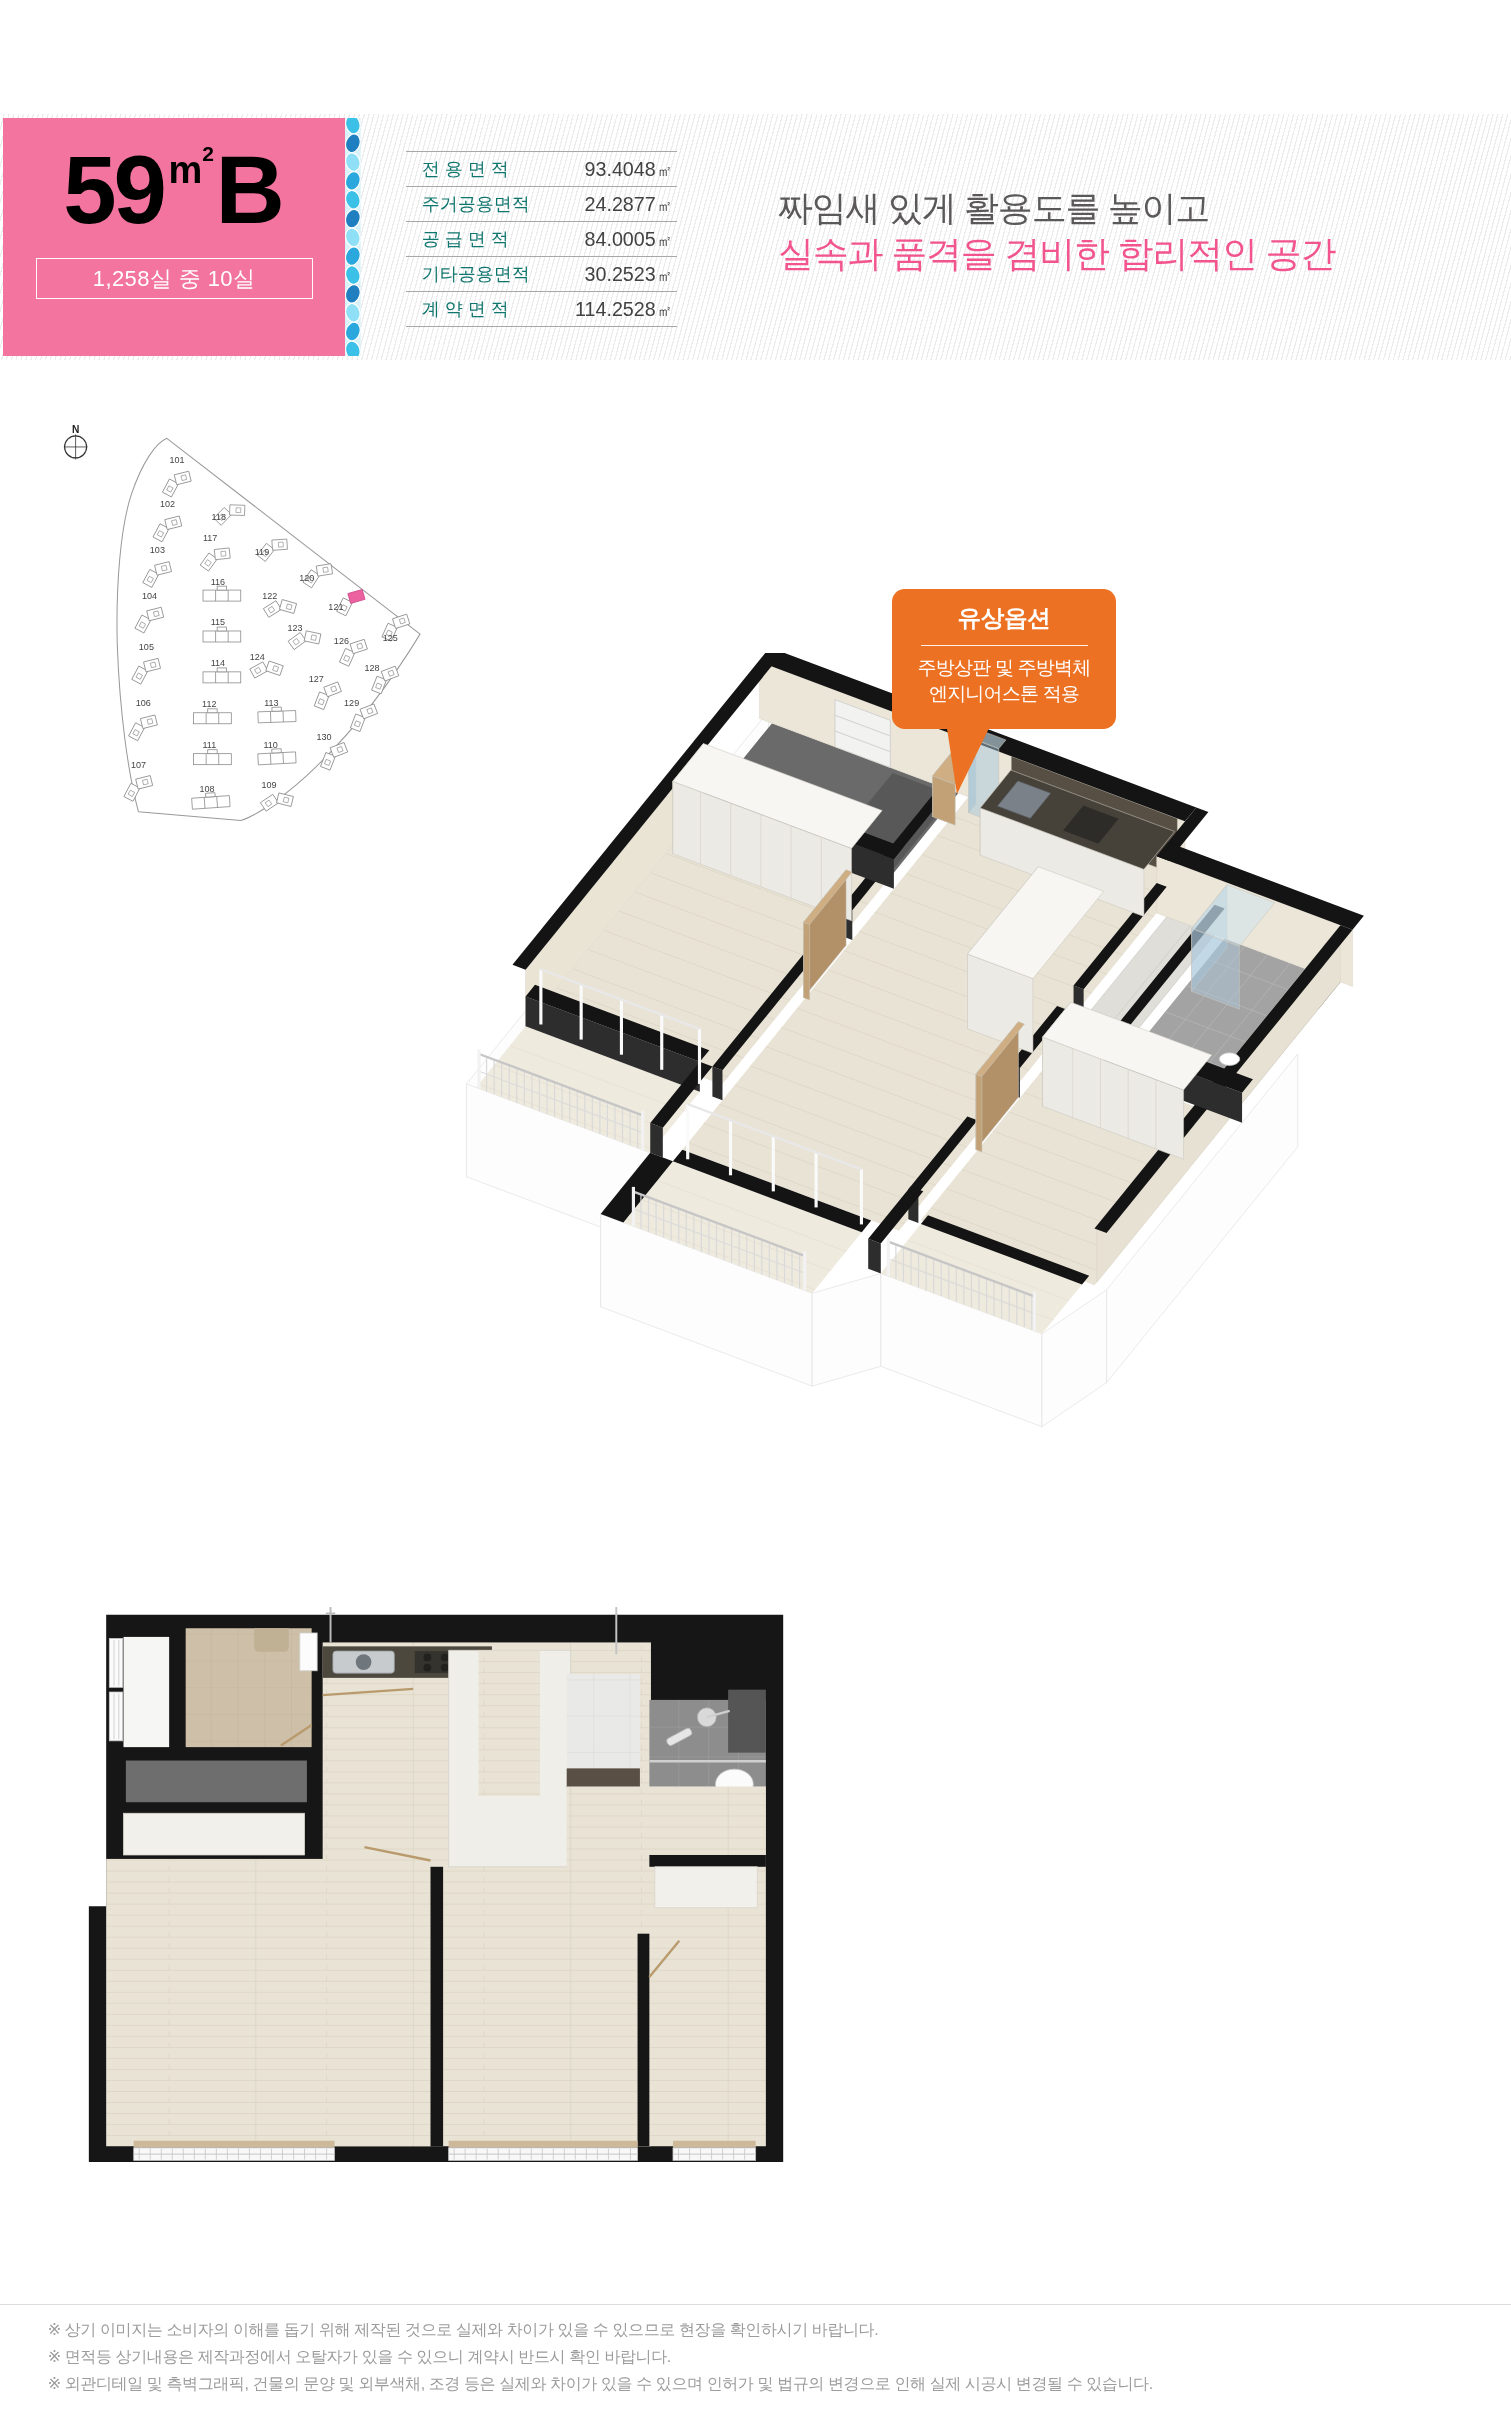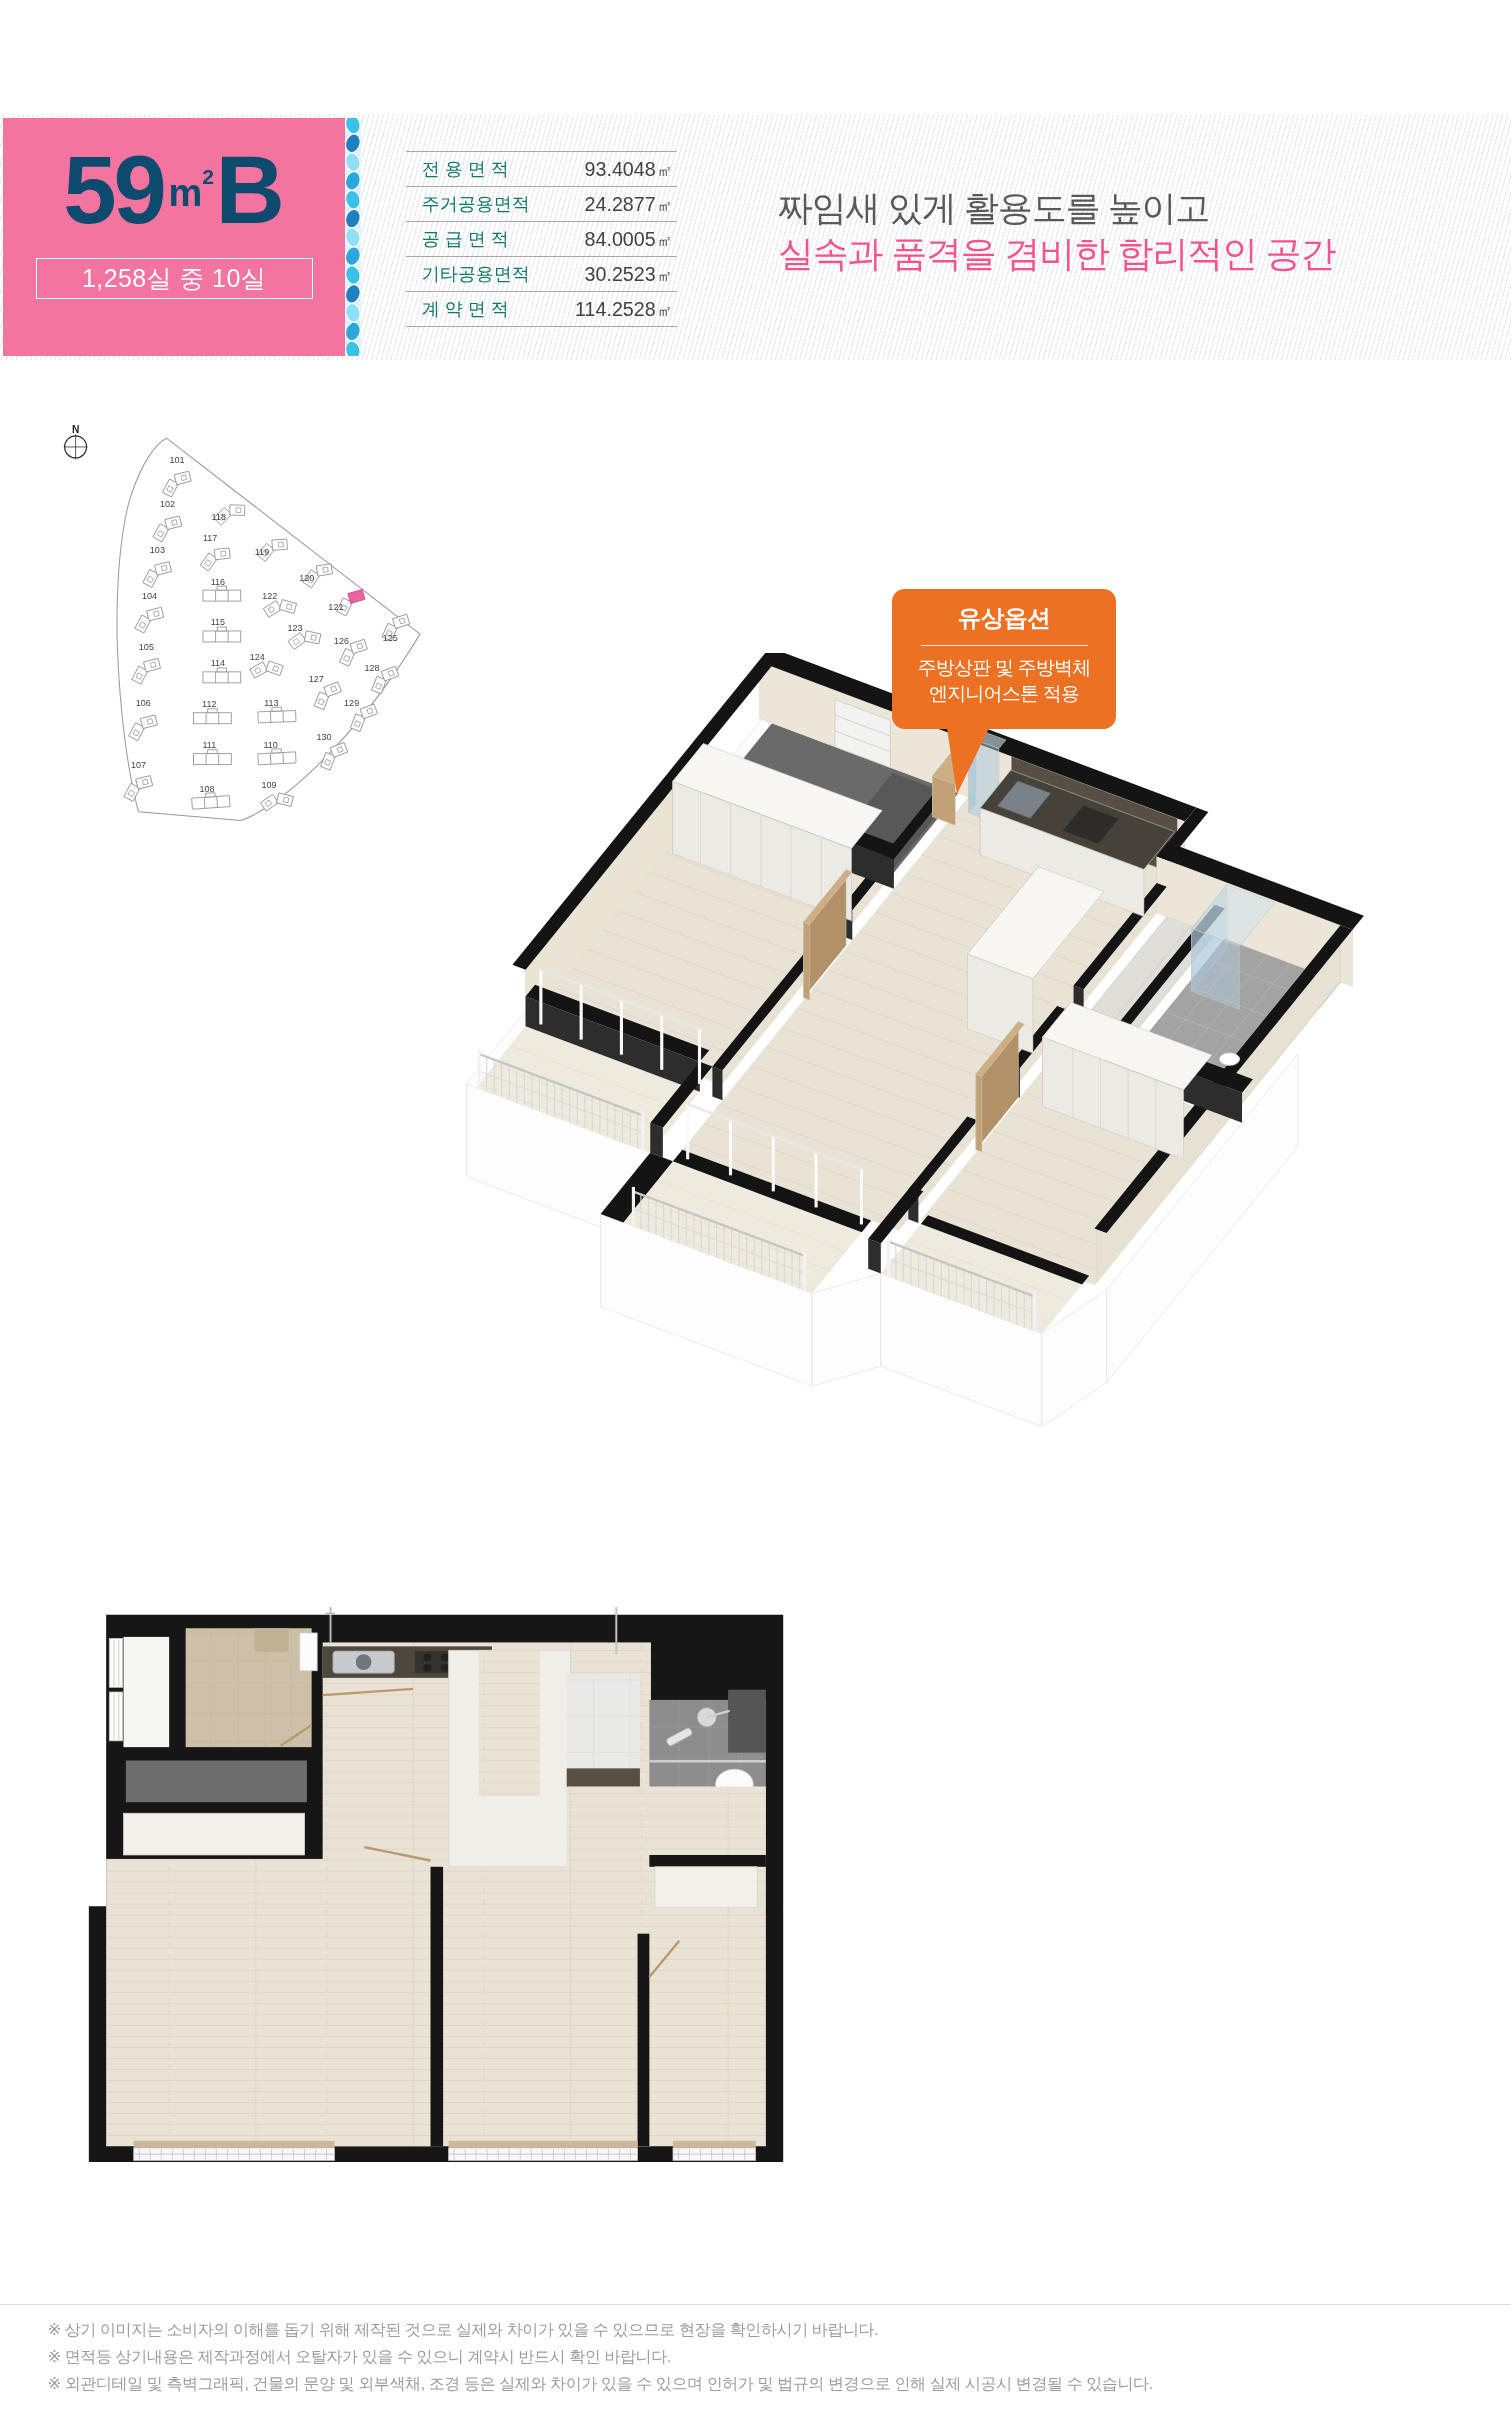--- a/index.html
+++ b/index.html
@@ -2,27 +2,27 @@
 <html style="font-size:12.6px"><head>
 <meta charset="utf-8">
 <style>
   html,body{margin:0;padding:0;background:#fff;}
   .page{position:relative;width:1511px;height:2426px;background:#ffffff;overflow:hidden;
         font-family:"Liberation Sans","DejaVu Sans",sans-serif;}
   
   .header-band{position:absolute;left:0;top:114px;width:1511px;height:246px;
     background:repeating-linear-gradient(105deg,#ffffff 0 3.5px,#ececec 3.5px 4.7px);}
   .unit-badge{position:absolute;left:3.1px;top:118px;width:342px;height:238px;background:#f2749f;}
-  .unit-title{display:flex;align-items:center;justify-content:center;margin-top:23.6px;color:#0c4a6e;}
+  .unit-title{display:flex;align-items:flex-start;justify-content:center;margin-top:23.6px;color:#000000;}
   .unit-title .num{font-size:96px;font-weight:bold;letter-spacing:-3.1px;line-height:1;}
   .unit-title .m-unit{font-size:38px;font-weight:bold;margin:0 1.6px 0 4.7px;}
   .unit-title .m-unit sup{font-size:21px;vertical-align:22px;}
   .unit-title .letter{font-size:96px;font-weight:bold;line-height:1;}
   .supply-box{margin:20.5px auto 0;width:275px;height:39px;border:1.6px solid rgba(255,255,255,.95);
-    color:#fff;font-size:25px;line-height:39px;text-align:center;letter-spacing:0.4px;}
+    color:#fff;font-size:22px;line-height:39px;text-align:center;letter-spacing:0.4px;}
   .pattern-strip{position:absolute;right:-15.7px;top:0;width:15.7px;height:238px;overflow:hidden;}
   
   .spec-table{position:absolute;left:406px;top:151px;width:271px;border-top:0.8px solid #a8a8a8;}
   .spec-row{display:flex;justify-content:space-between;align-items:center;height:34px;
     border-bottom:0.8px solid #a8a8a8;padding:0 4.7px 0 15.7px;}
   .spec-label{font-size:18px;color:#0f766e;white-space:pre;letter-spacing:0px;}
   .spec-value{font-size:19.7px;color:#424242;letter-spacing:0px;}
   .spec-value .u{font-size:15px;margin-left:1.6px;}
   
   .headline{position:absolute;left:778px;top:186px;}

